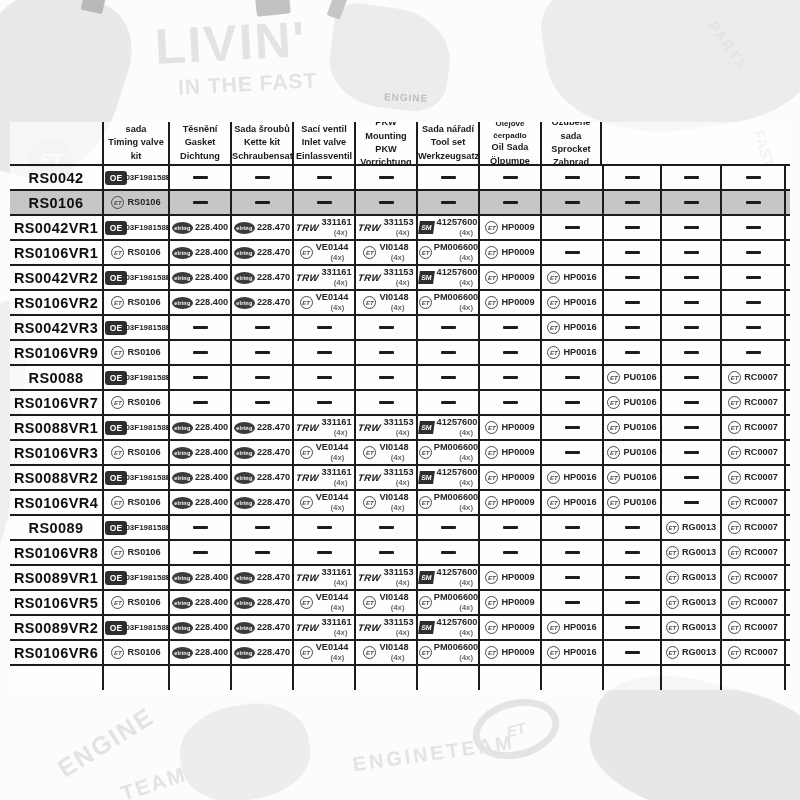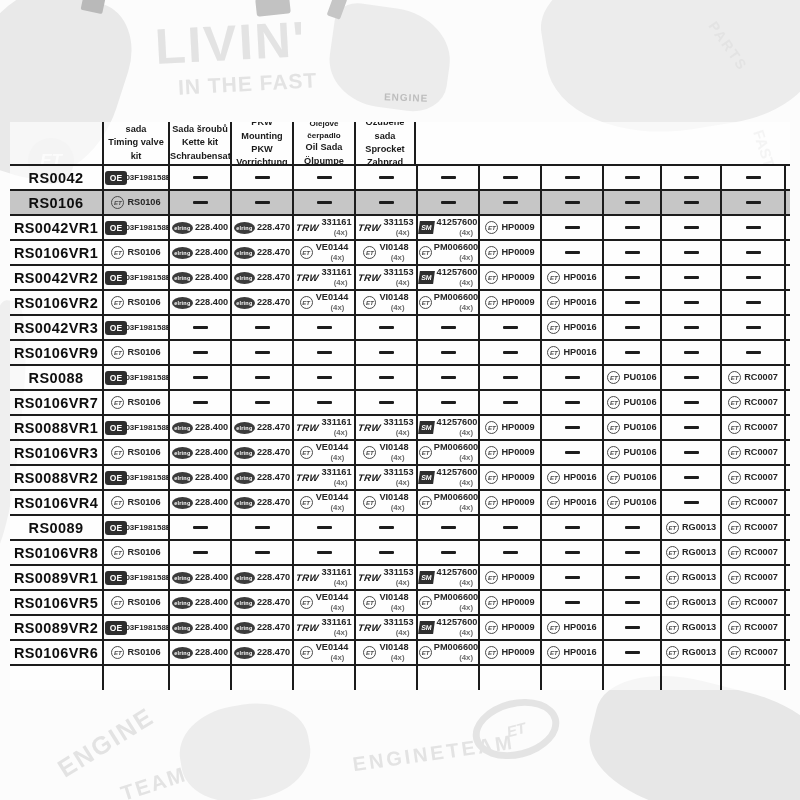--- a/index.html
+++ b/index.html
@@ -118,28 +118,43 @@
 
 <div id="catalog">
   <div class="header-row" id="header-row">
     <div class="hcell corner"></div>
   <div class="hcell">
         <div>Rozvodová sada</div>
         <div>Timing valve kit</div>
         <div>Steuerkettensatz</div>
       </div>
       <div class="hcell">
+        <div>Těsnění</div>
+        <div>Gasket</div>
+        <div>Dichtung</div>
+      </div>
+      <div class="hcell">
         <div>Sada šroubů</div>
         <div>Kette kit</div>
         <div>Schraubensatz</div>
+      </div>
+      <div class="hcell">
+        <div>Sací ventil</div>
+        <div>Inlet valve</div>
+        <div>Einlassventil</div>
       </div>
       <div class="hcell">
         <div>Přípravek PKW</div>
         <div>Mounting PKW</div>
         <div>Vorrichtung PKW</div>
+      </div>
+      <div class="hcell">
+        <div>Sada nářadí</div>
+        <div>Tool set</div>
+        <div>Werkzeugsatz</div>
       </div>
       <div class="hcell hsmall">
         <div>Olejové čerpadlo</div>
         <div>Oil Sada</div>
         <div>Ölpumpe</div>
       </div>
       <div class="hcell">
         <div>Ozubené sada</div>
         <div>Sprocket</div>
         <div>Zahnrad</div>

